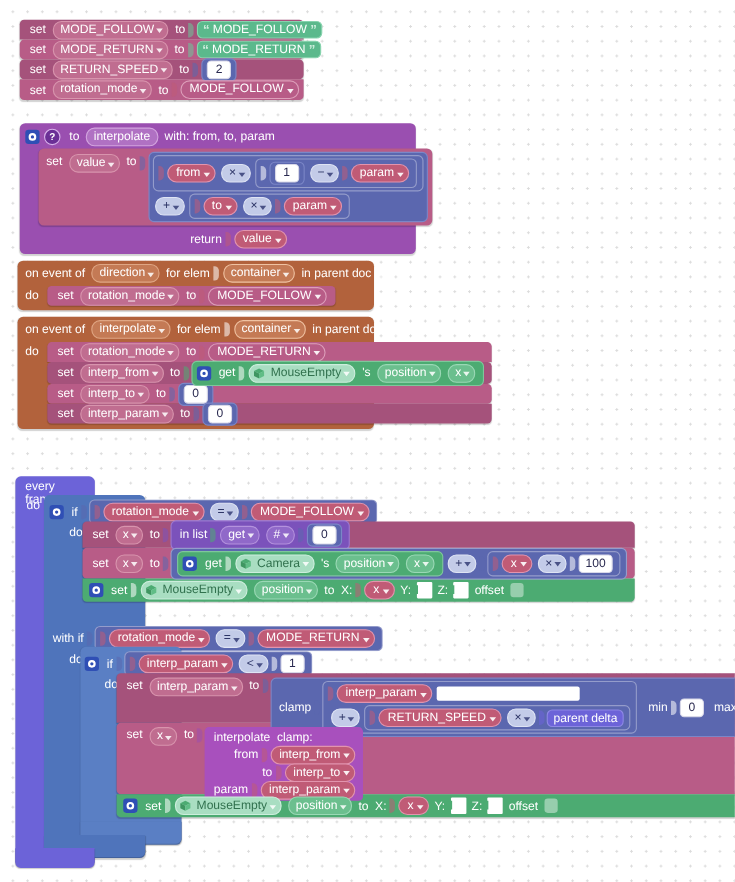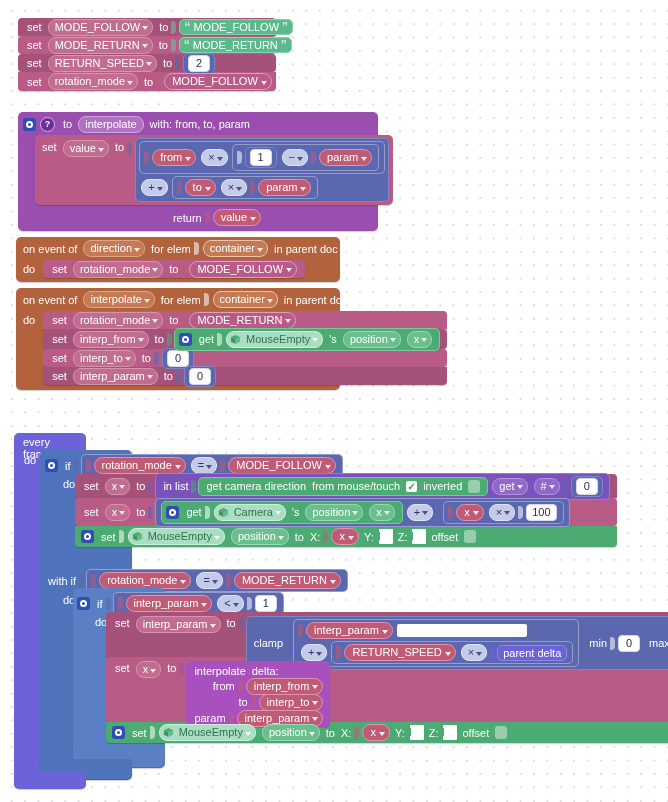--- a/index.html
+++ b/index.html
@@ -417,27 +417,20 @@
   <div style="position:absolute;left:61px;top:41px;">
 
     <div class="stmt c-var shadowed" style="height:24px;border-radius:4px 4px 0 0;align-items:center;">
       <span class="lbl">set</span>
       <span class="fld" style="background:#c06d90;border:1px solid #d894ad;">x</span>
       <span class="lbl">to</span>
       <span class="notch" style="color:#7b52bb;"></span>
       <span class="vblk" style="background:#7b52bb;border:1.5px solid #9c79d0;">
         <span class="lbl">in list</span>
         <span class="notch" style="color:#4cab72;"></span>
-        <span class="vblk" style="background:#4cab72;border:1.5px solid #7ec79b;">
-          <span class="lbl">get camera direction</span>
-          <span class="lbl">from mouse/touch</span>
-          <span class="chk">✓</span>
-          <span class="lbl">inverted</span>
-          <span class="socket"></span>
-        </span>
         <span class="fld" style="background:#9069c9;border:1px solid #b492dd;">get</span>
         <span class="fld" style="background:#9069c9;border:1px solid #b492dd;">#</span>
         <span class="notch" style="color:#5b67af;"></span>
         <span class="numwrap">
           <span class="num">0</span>
         </span>
       </span>
     </div>
 
     <div class="stmt c-var-b shadowed" style="height:28px;align-items:center;">
@@ -582,21 +575,21 @@
 
     <div class="stmt c-var-b shadowed" style="align-items:flex-start;padding-top:4px;height:65px;">
       <span class="lbl" style="line-height:15px;">set</span>
       <span class="fld" style="background:#c06d90;border:1px solid #d894ad;">x</span>
       <span class="lbl" style="line-height:15px;">to</span>
       <span class="notch" style="color:#9a4fb0;margin-top:1px;"></span>
 
       <span class="vblk" style="background:#a850bd;border-radius:4px;flex-direction:column;align-items:flex-start;padding:2px 5px;">
         <span class="row" style="height:15px;">
           <span class="lbl">interpolate</span>
-          <span class="lbl">delta:</span>
+          <span class="lbl">clamp:</span>
         </span>
         <span class="row" style="height:16px;justify-content:flex-end;width:100%;">
           <span class="lbl">from</span>
           <span class="notch" style="color:#c05b76;"></span>
           <span class="var">interp_from</span>
         </span>
         <span class="row" style="height:16px;justify-content:flex-end;width:100%;">
           <span class="lbl">to</span>
           <span class="notch" style="color:#c05b76;"></span>
           <span class="var">interp_to</span>

